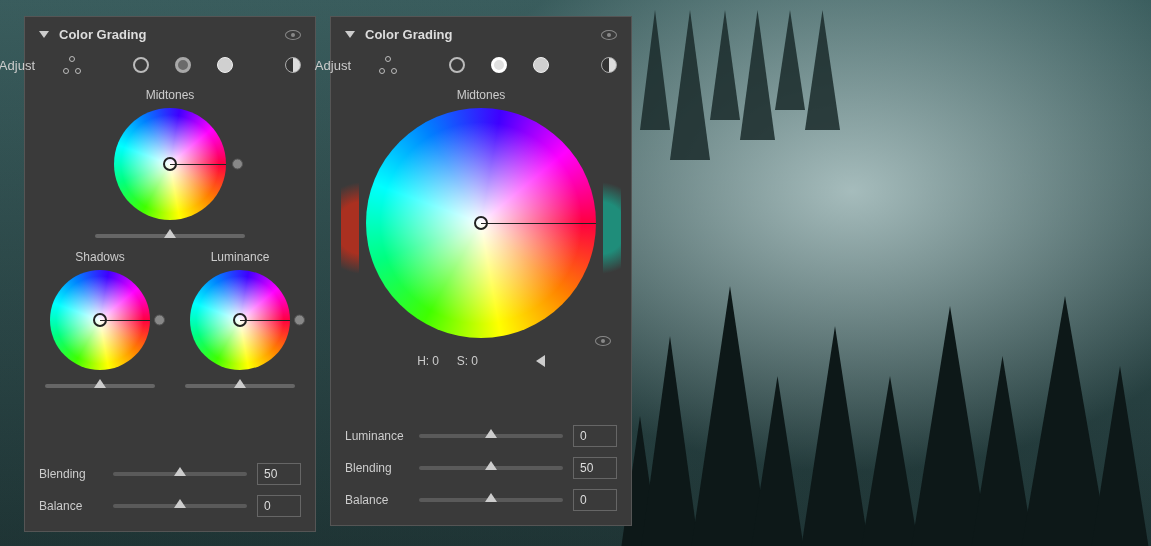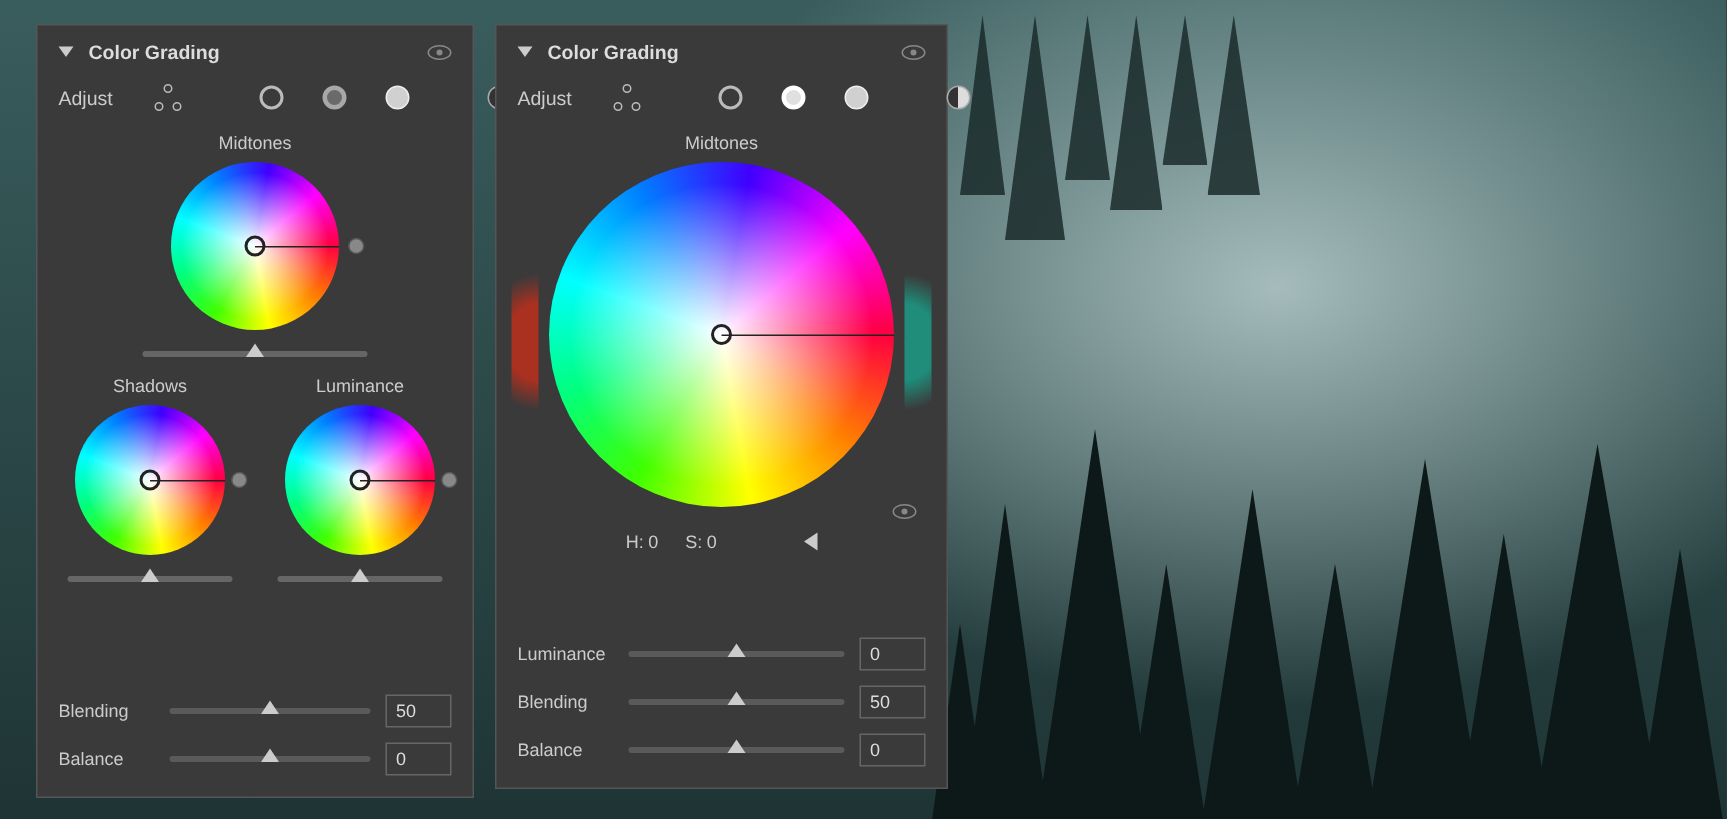--- a/index.html
+++ b/index.html
@@ -34,21 +34,21 @@
   display: flex; flex-direction: column;
   padding: 10px 14px 14px;
 }
 .panel.left  { left: 24px;  width: 292px; height: 516px; }
 .panel.right { left: 330px; width: 302px; height: 510px; }
 .hdr { display: flex; align-items: center; gap: 10px; margin-bottom: 12px; }
 .chev { width: 0; height: 0; border-left: 5px solid transparent; border-right: 5px solid transparent; border-top: 7px solid #ccc; cursor: pointer; }
 .hdr .title { font-weight: 600; flex: 1; }
 .eye { width: 16px; height: 10px; border: 1.5px solid #888; border-radius: 60%; position: relative; cursor: pointer; }
 .eye::after { content:""; position:absolute; top:50%; left:50%; width:4px; height:4px; background:#888; border-radius:50%; transform:translate(-50%,-50%); }
-.adjust-row { display:flex; align-items:center; justify-content:space-between; gap:26px; margin-bottom:8px; }
+.adjust-row { display:flex; align-items:center; justify-content:flex-end; gap:26px; margin-bottom:8px; }
 .adjust-lbl { color:#ccc; margin-right:2px;}
 .adj-ico { width:22px; height:22px; display:flex; align-items:center; justify-content:center; cursor:pointer; }
 .sep { width:1px; height:18px; background:#777; }
 .dots { position:relative; width:18px; height:18px; }
 .dots span{ position:absolute; width:6px; height:6px; border:1.5px solid #bbb; border-radius:50%; }
 .dots .a{ top:0; left:6px;} .dots .b{ bottom:0; left:0;} .dots .c{ bottom:0; right:0;}
 .circ { width:16px; height:16px; border-radius:50%; }
 .shad{ border:2px solid #bbb; }
 .mid { border:3px solid #a8a8a8; background:#6a6a6a; }
 .mid.sel{ border:3px solid #fff; background:#e0e0e0;}

